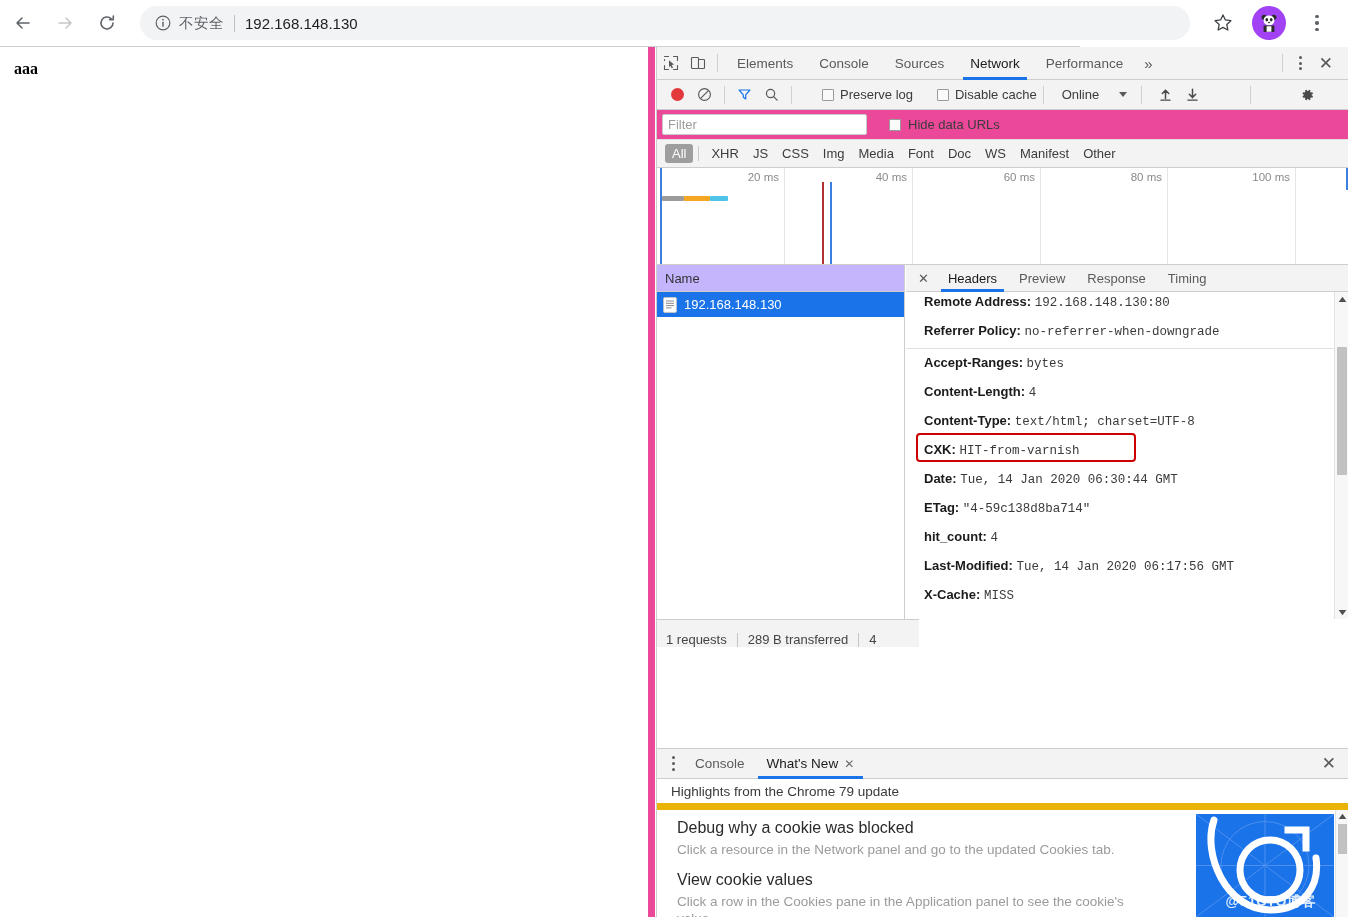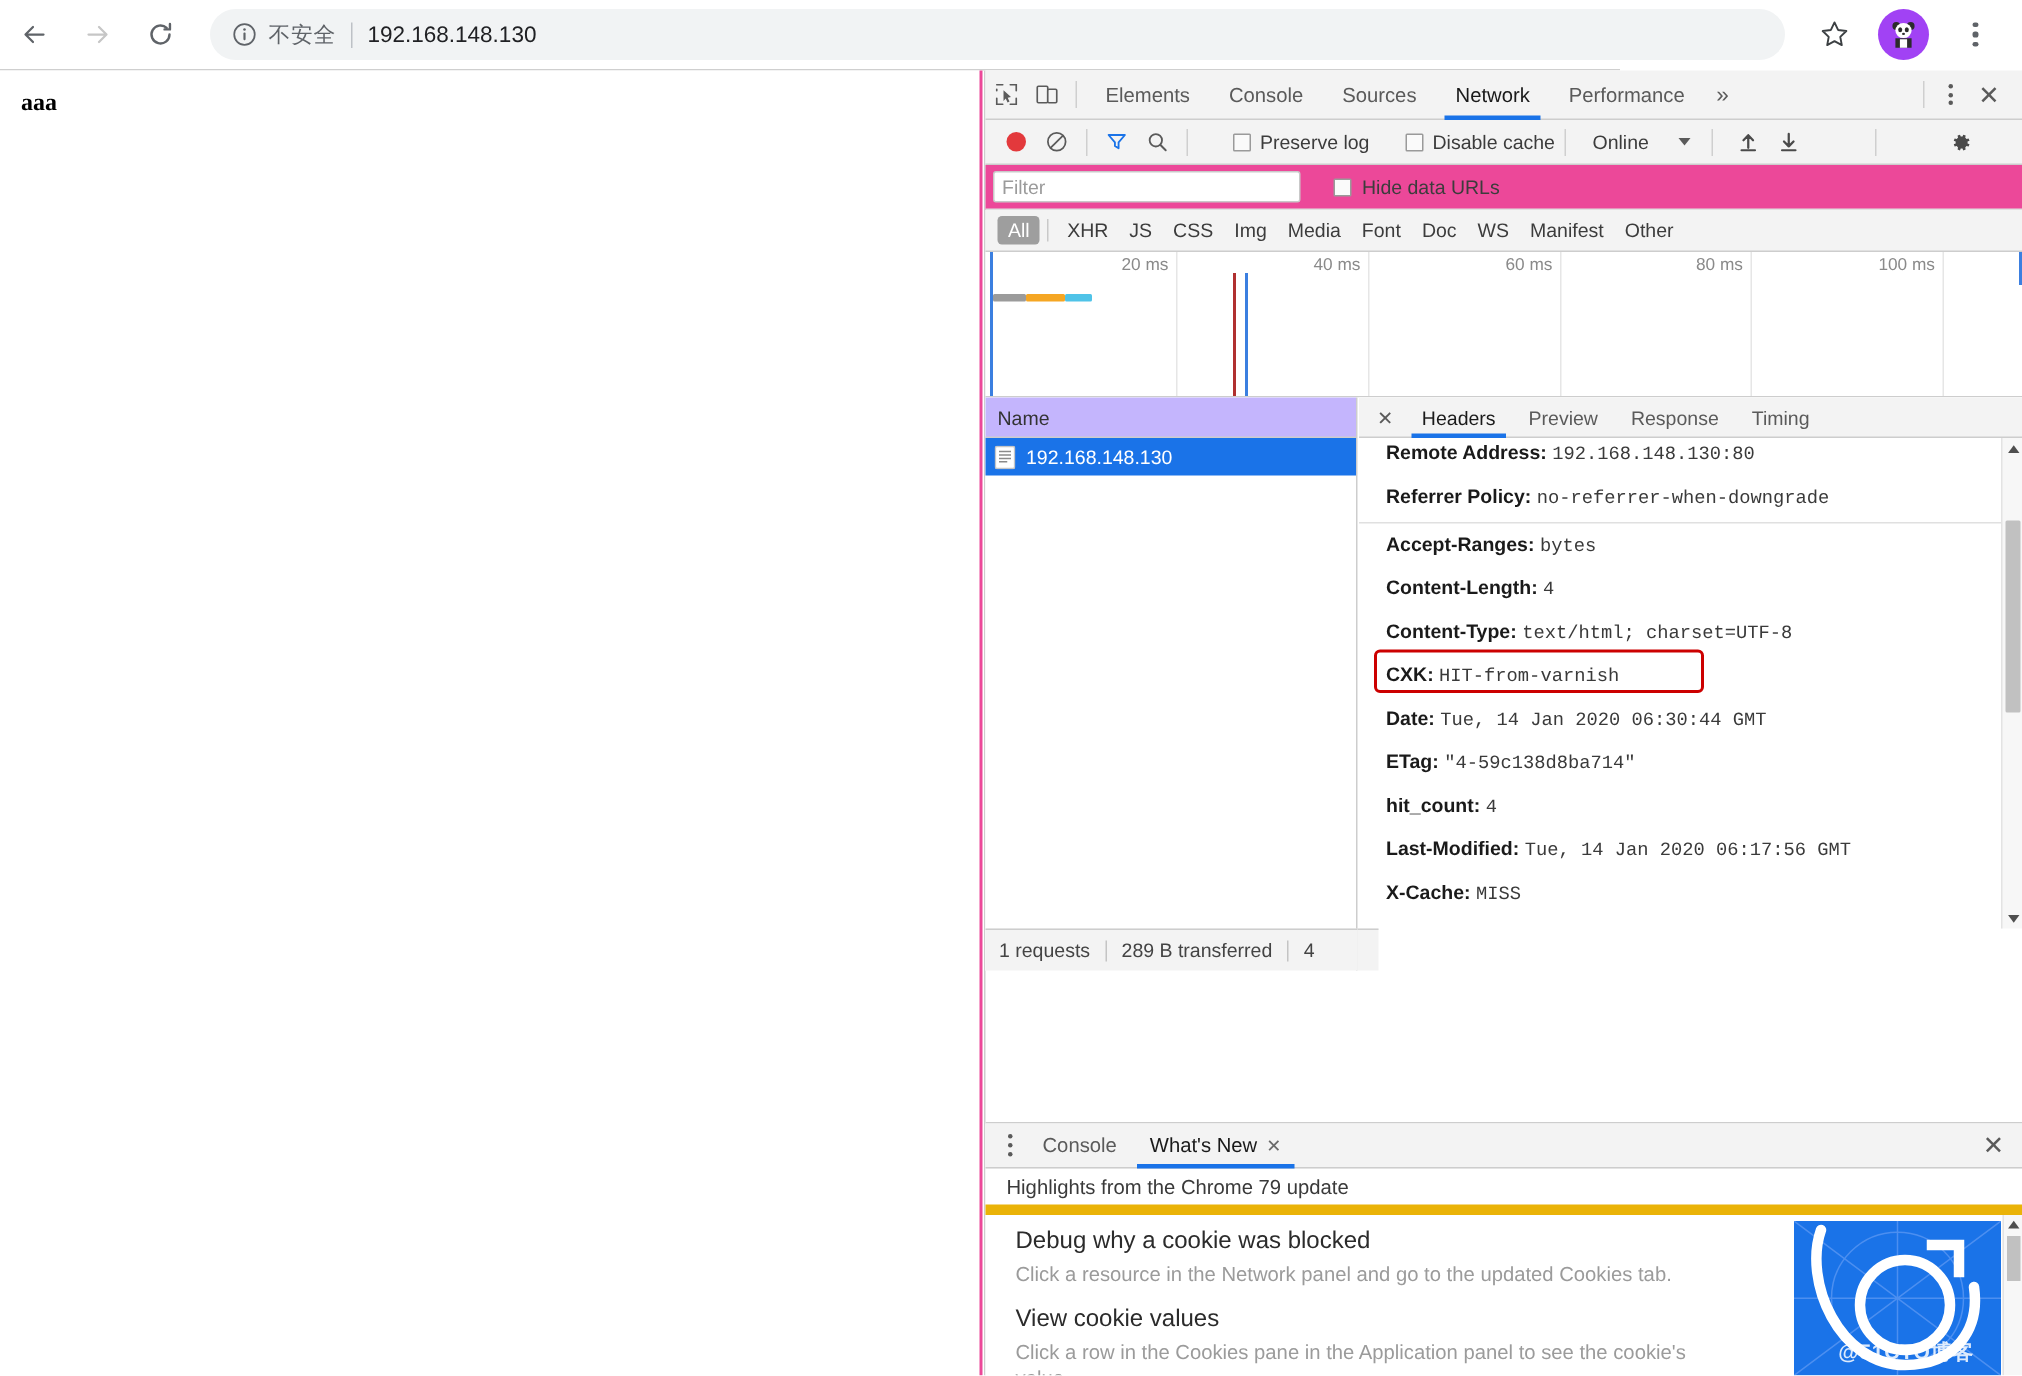--- a/index.html
+++ b/index.html
@@ -62,21 +62,21 @@
     display: flex; flex-direction: column; align-items: center; justify-content: center;
     gap: 3px; cursor: pointer;
   }
   .kebab-btn i { width: 3.4px; height: 3.4px; border-radius: 50%; background: #5f6368; display: block; }
 
   
   .page-content {
     position: absolute; left: 0; top: 47px;
     width: 655px; height: 870px;
     background: #ffffff;
-    border-right: 2px solid #ec4899;
+    border-right: 7px solid #ec4899;
     text-align: center;
   }
   .page-text {
     position: absolute; left: 14px; top: 13px;
     font-size: 16px; color: #000; font-weight: bold;
     font-family: "Liberation Serif", serif;
   }
 
   
   .devtools {
@@ -248,21 +248,21 @@
   .dscroll .arrow { position: absolute; left: 0; width: 14px; height: 14px; display: flex; align-items: center; justify-content: center; }
   .dscroll .arrow.top { top: 0; }
   .dscroll .arrow.bot { bottom: 0; }
   .dscroll .thumb {
     position: absolute; left: 2px; width: 10px; background: #c1c1c1; border-radius: 1px;
   }
 
   .status-bar {
     position: absolute; left: 0; bottom: 0; width: 248px; height: 28px;
     background: #f3f3f3; border-top: 1px solid #cdcdcd;
-    display: flex; align-items: center; padding-left: 9px;
+    display: flex; align-items: flex-end; padding-left: 9px;
     font-size: 13px; color: #444; gap: 0;
   }
   .status-bar .sb-sep { width: 1px; height: 14px; background: #c4c4c4; margin: 0 10px; }
   .status-extra {
     position: absolute; left: 248px; bottom: 0; width: 14px; height: 28px;
     background: #f3f3f3; border-top: 1px solid #cdcdcd; overflow: hidden;
     font-size: 13px; color: #444; padding-left: 2px; line-height: 28px;
   }
 
   

